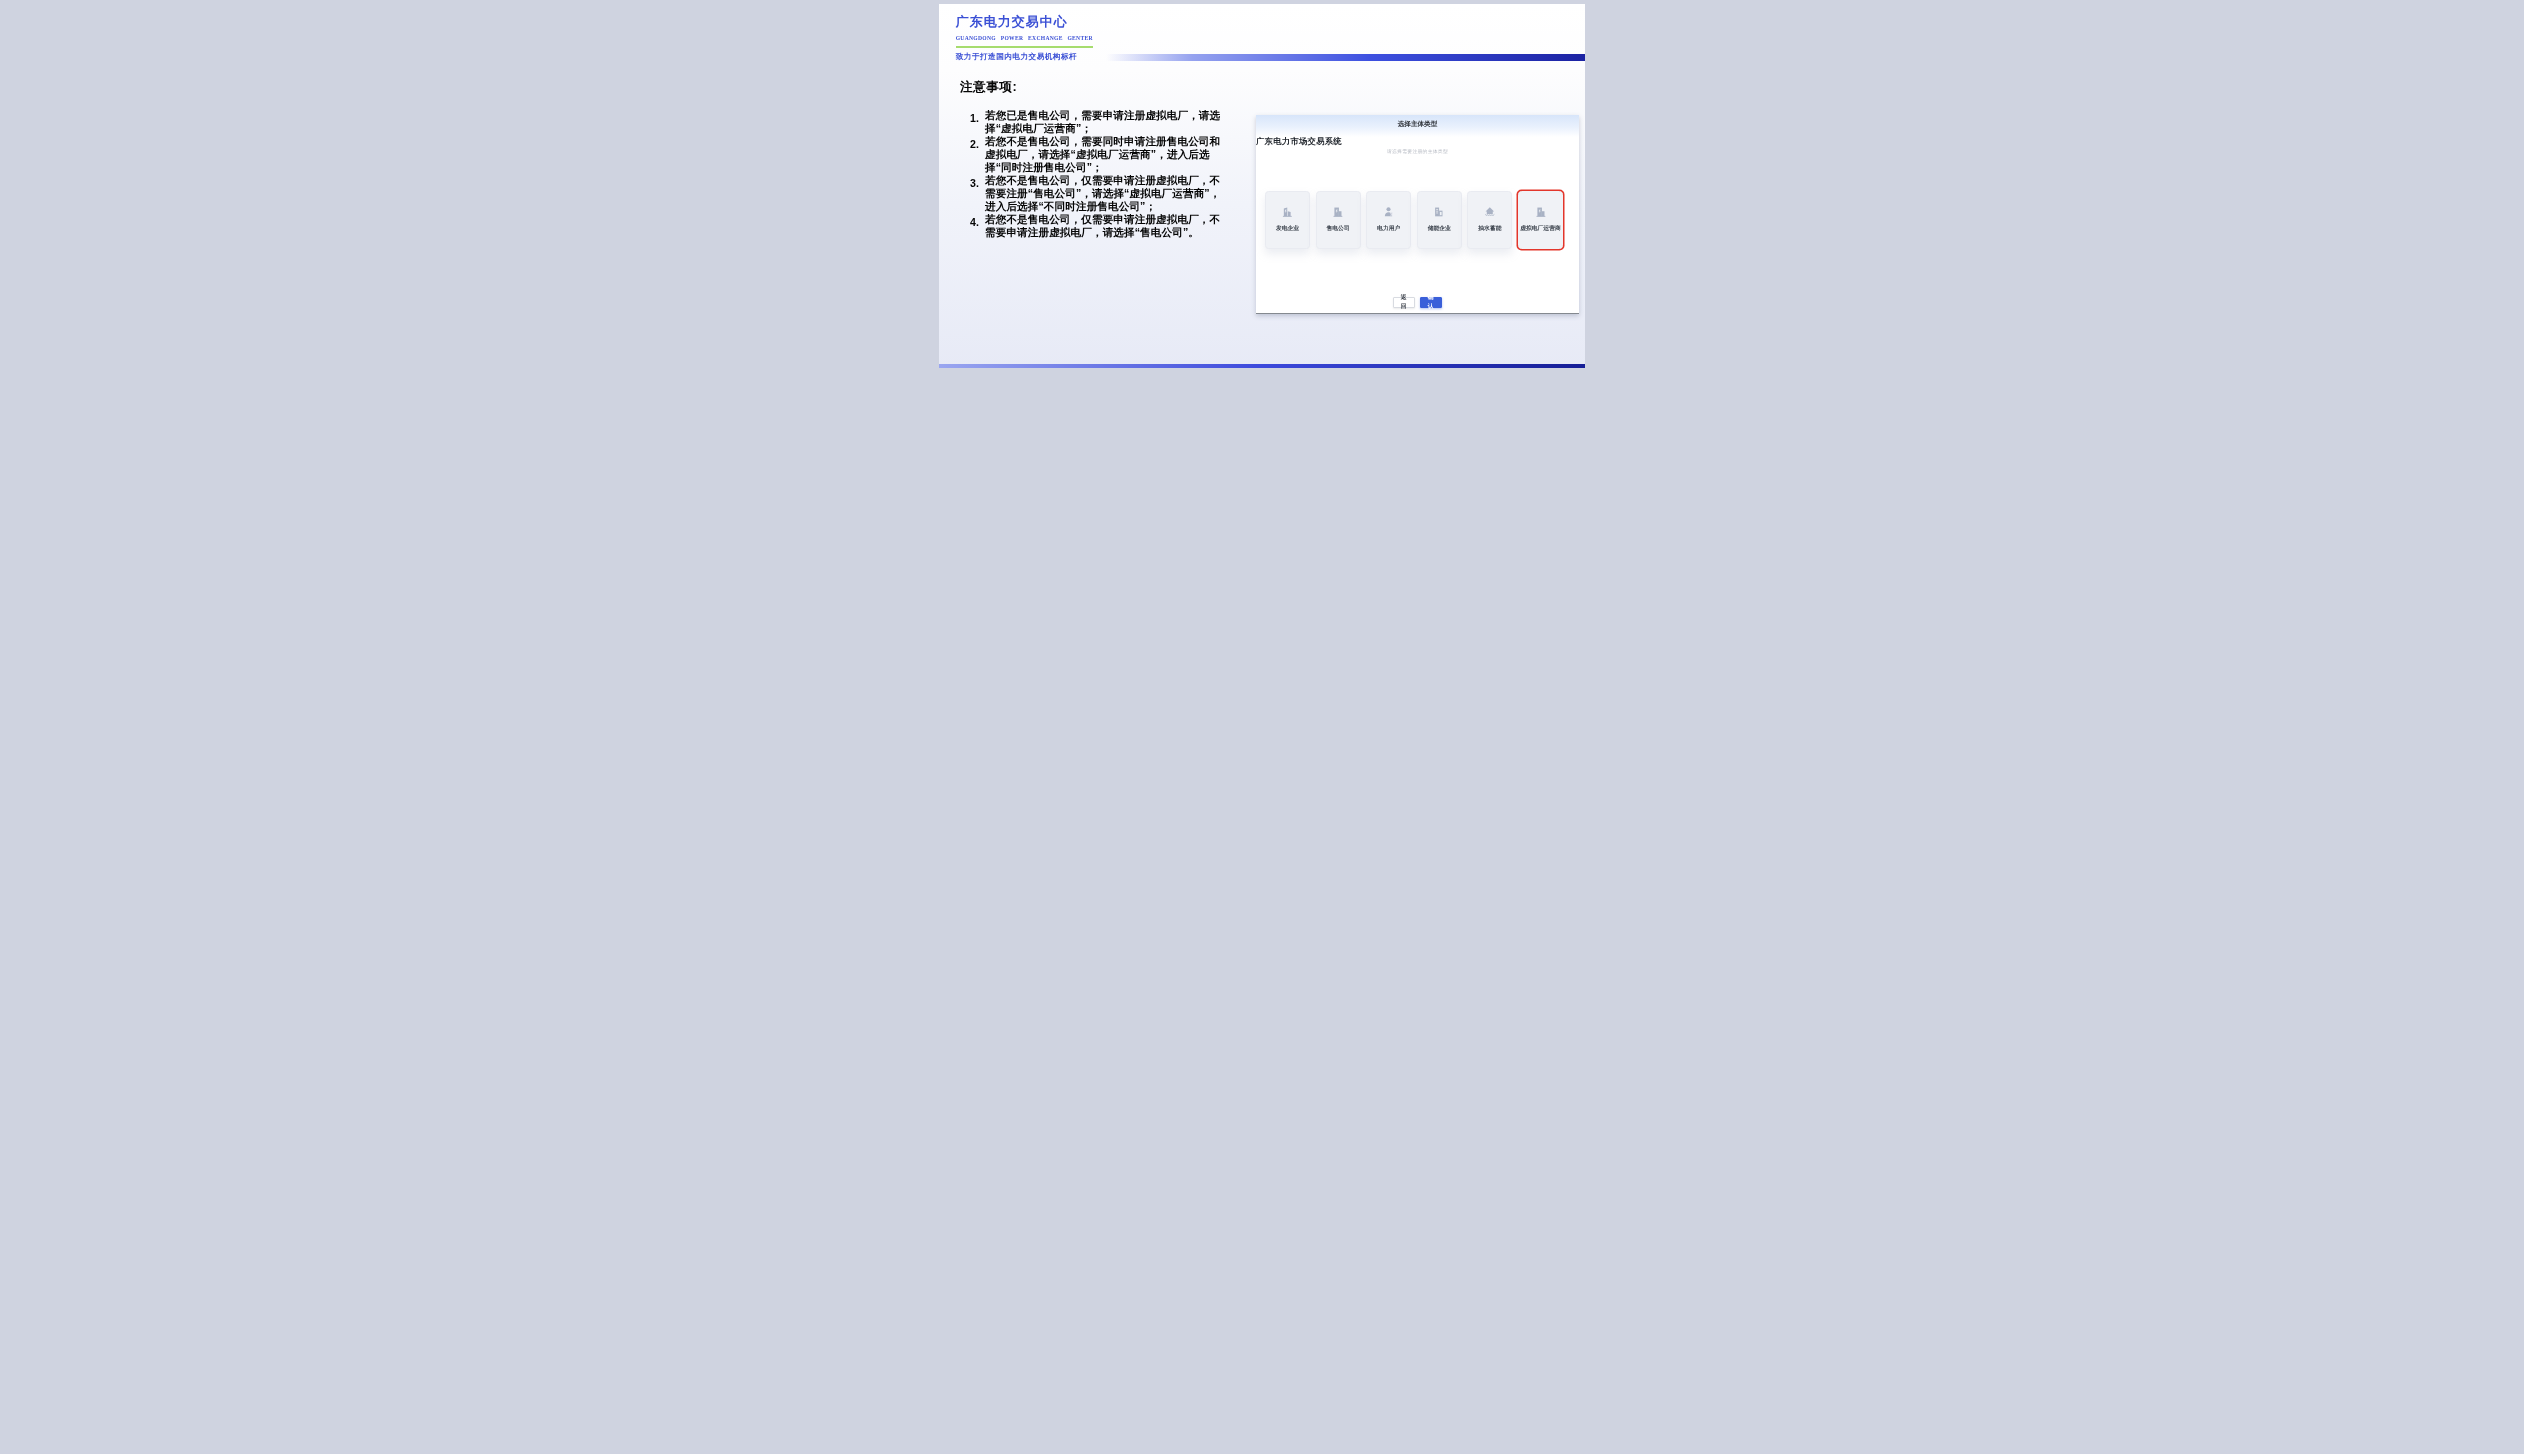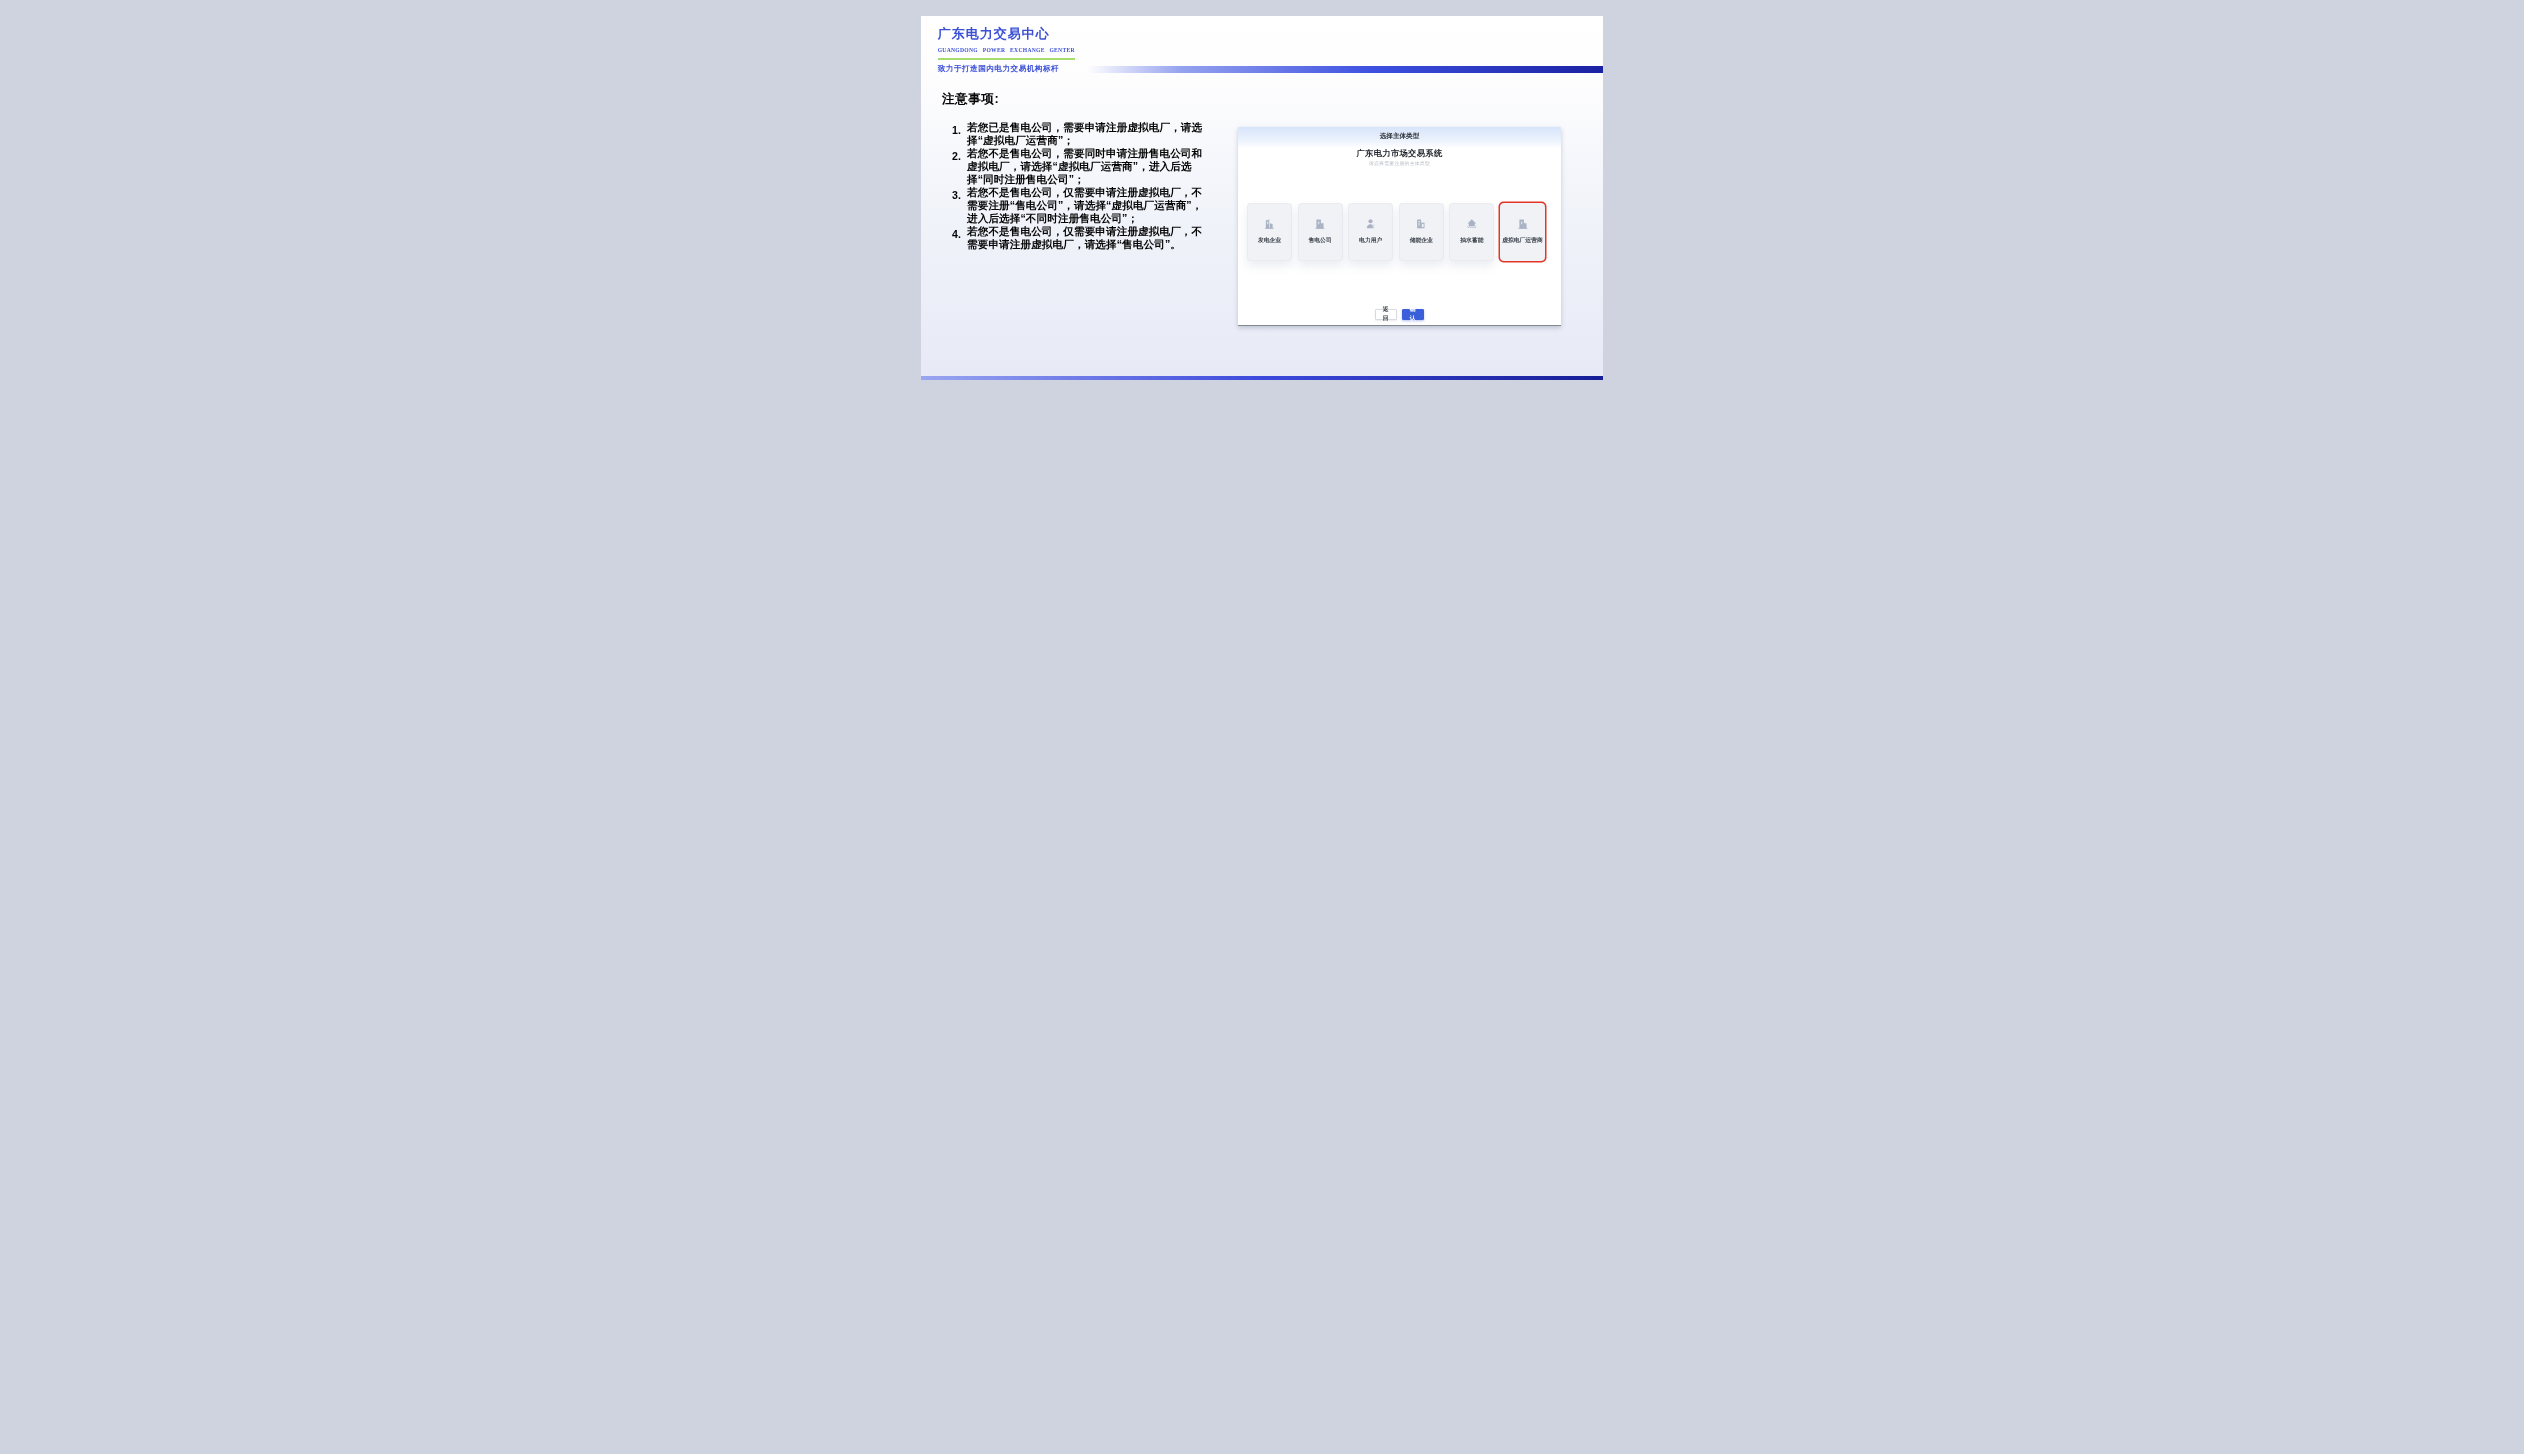--- a/index.html
+++ b/index.html
@@ -1,23 +1,22 @@
 <!DOCTYPE html>
 <html style="font-size:8px"><head>
 <meta charset="utf-8">
 <style>
   html,body{margin:0;padding:0;background:#cfd3e0;}
   .slide{
     position:relative;
     width:646px;height:364px;
-    margin:16px auto;
+    margin:4px auto;
     overflow:hidden;
     background:linear-gradient(180deg,#ffffff 0%,#fdfdfe 18%,#f1f3fa 55%,#e7eaf6 100%);
     font-family:"Liberation Sans","DejaVu Sans",sans-serif;
-    padding-left:36px;
   }
   
   .logo-block{position:absolute;left:16.7px;top:9px;width:151px;}
   .logo-title{
     font-family:"Liberation Serif","DejaVu Serif",serif;
     font-weight:700;font-size:13px;letter-spacing:1px;color:#3b50d5;
   }
   .logo-sub{
     font-family:"Liberation Serif","DejaVu Serif",serif;
     font-weight:700;font-size:5.6px;letter-spacing:0.3px;word-spacing:3px;
@@ -55,21 +54,21 @@
   }
   .dialog-header{
     position:absolute;left:0;top:0;width:100%;height:22px;
     background:linear-gradient(180deg,#d7e5fa 0%,#e9f1fd 55%,#ffffff 100%);
     text-align:center;
   }
   .dialog-header span{
     display:inline-block;margin-top:5px;font-size:6.6px;font-weight:700;color:#30343b;
   }
   .sys-title{
-    position:absolute;left:0;top:21px;width:100%;text-align:center;
+    position:absolute;left:0;top:21px;width:100%;
     font-size:8.3px;font-weight:800;color:#1f242b;letter-spacing:0.3px;
   }
   .sys-sub{
     position:absolute;left:0;top:33px;width:100%;text-align:center;
     font-size:4.8px;color:#b5b9c2;letter-spacing:0.3px;
   }
   .cards{
     position:absolute;left:9px;top:76px;width:305px;height:58px;
     display:flex;gap:5.6px;
   }

